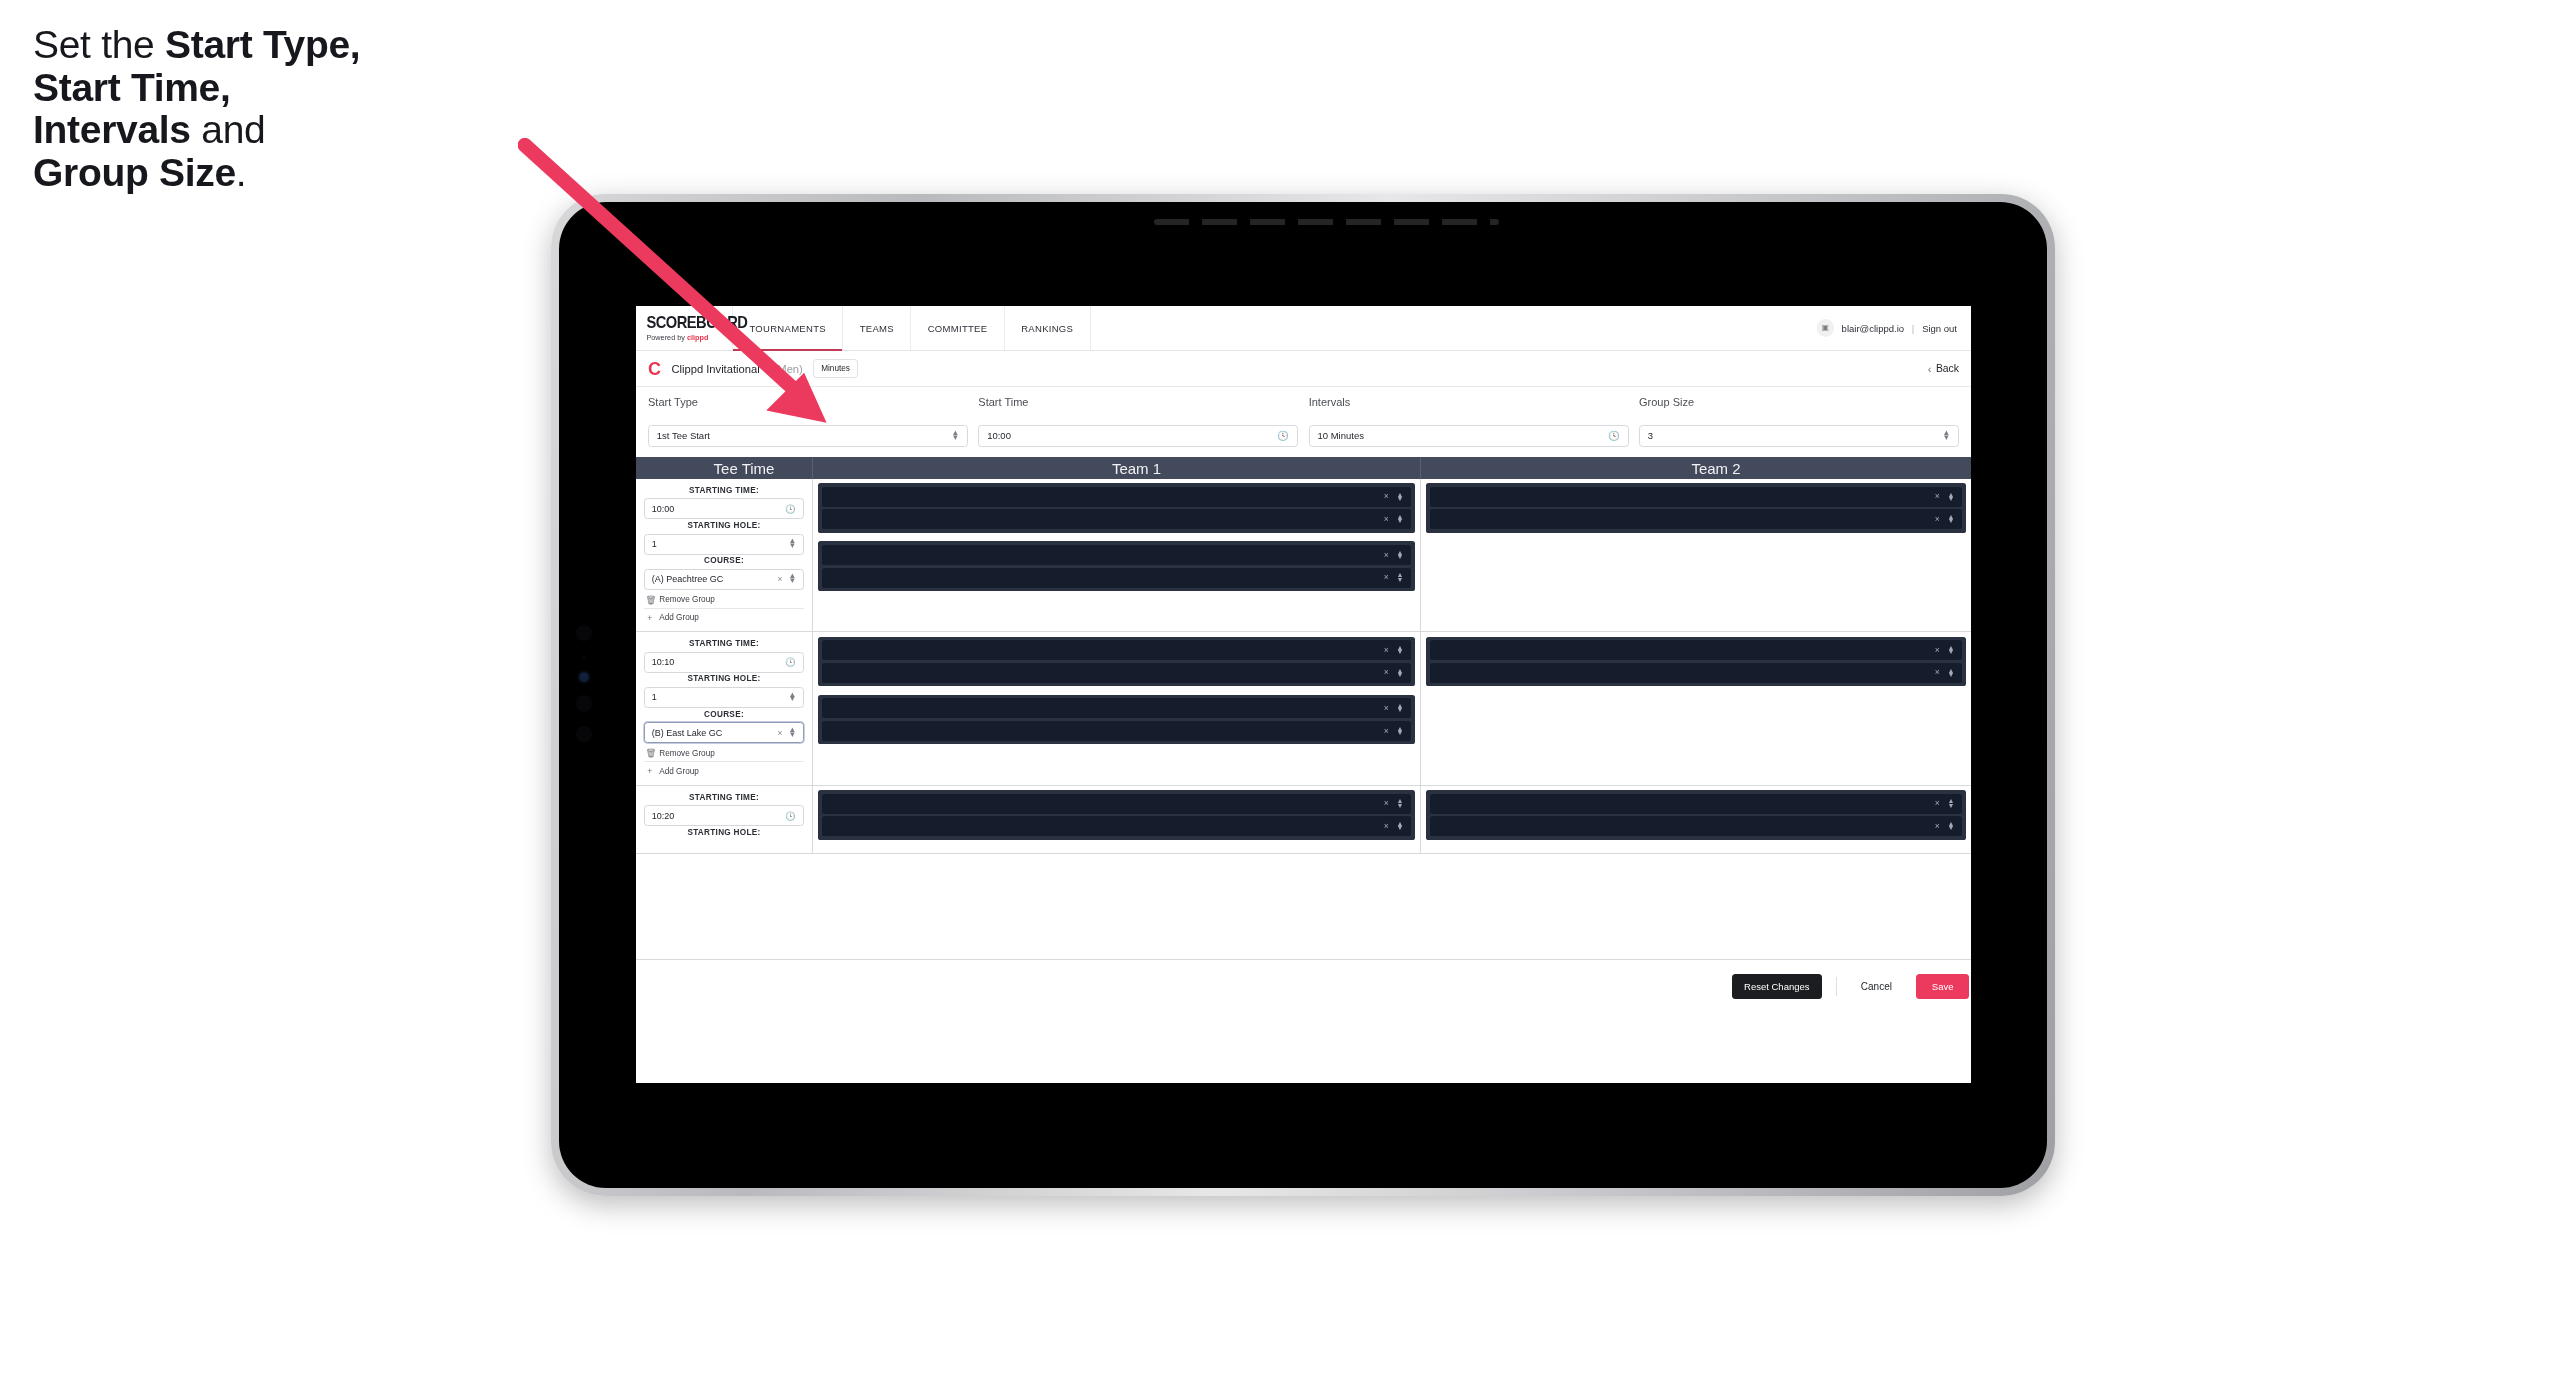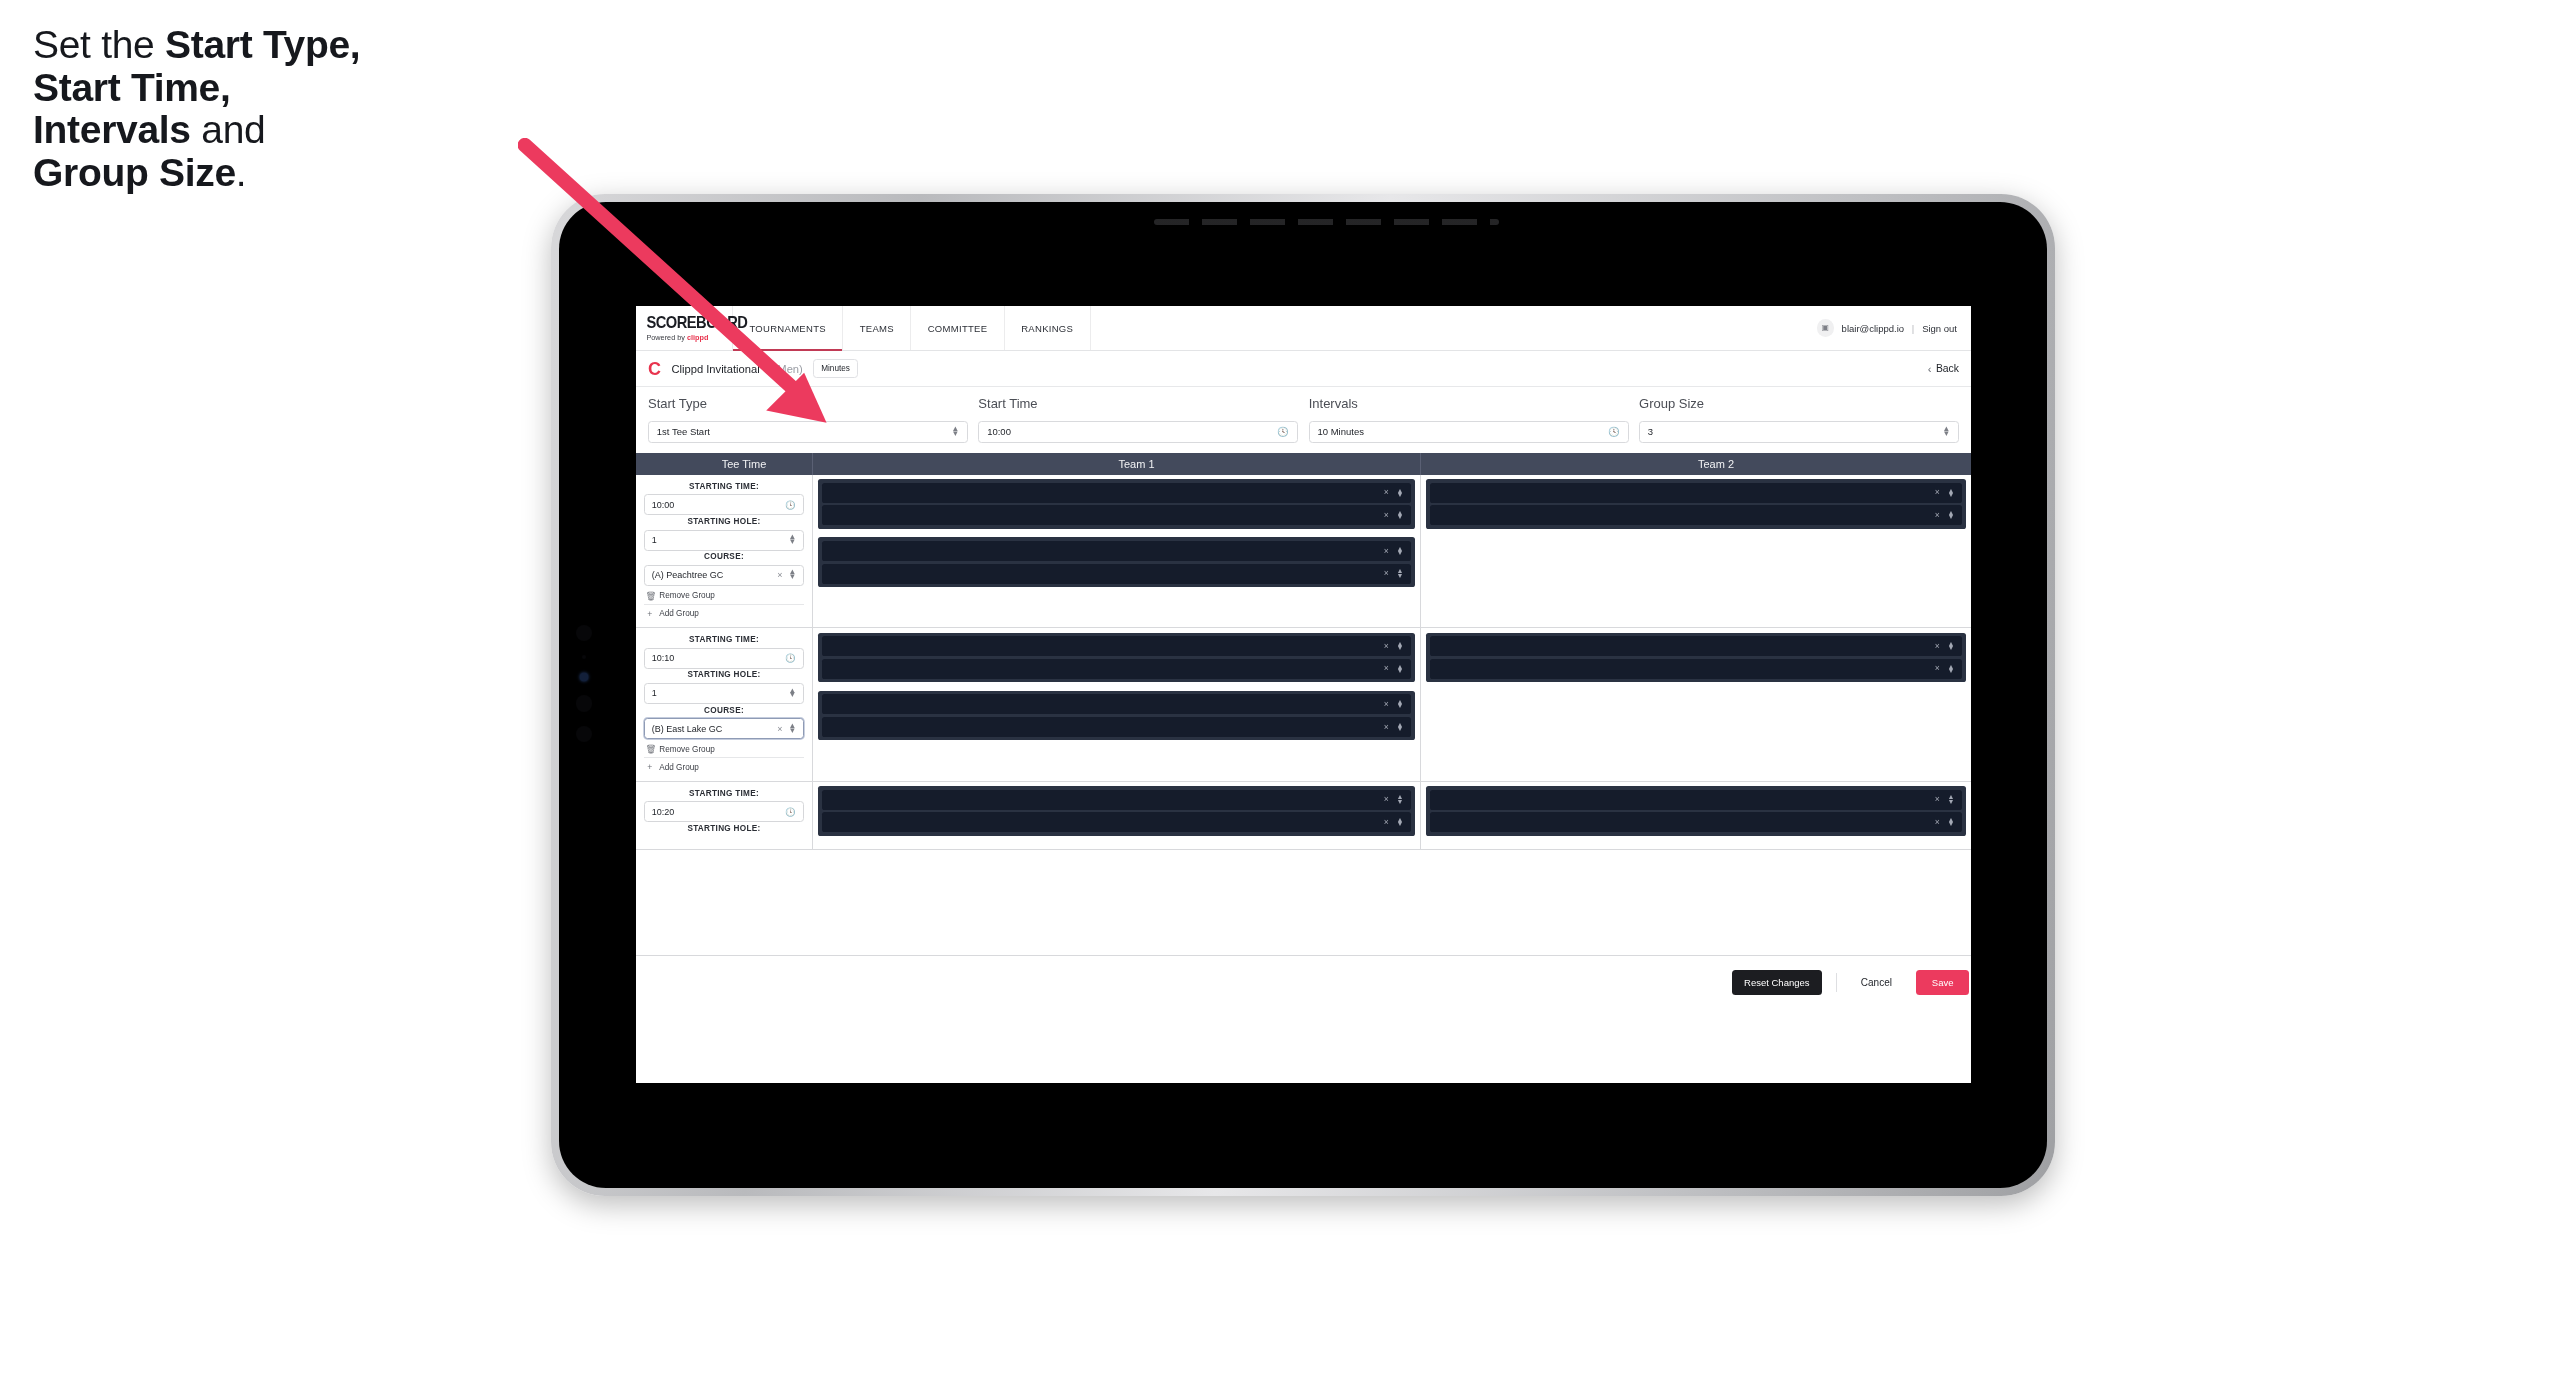--- a/index.html
+++ b/index.html
@@ -85,32 +85,32 @@
   .crumb-title { font-size: 11.2px; color:#1d2026; }
   .crumb-sub { font-size: 11.2px; color:#9a9da4; margin-left:3.5px;}
   .badge-host { font-size: 8.2px; color:#23262c; border:0.9px solid #e0e1e4; border-radius:3.5px; padding: 4.3px 7px; background:#fff; }
   .crumb-spacer { flex:1; }
   .back-link { font-size: 10.4px; color:#23262c; cursor:pointer; display:flex; align-items:center; gap:4.3px; }
   .back-link .chev { font-size: 11.2px; color:#6a6d74; }
 
   
   .formrow { display:flex; gap: 10.4px; padding: 8.6px 12px 10.4px; background:#fff; }
   .field { flex:1; }
-  .field label { display:block; font-size: 13px; color:#4b4e55; margin-bottom: 10px; }
+  .field label { display:block; font-size: 11px; color:#4b4e55; margin-bottom: 17px; }
   .ctl {
     height: 22.4px; border: 0.9px solid #d9dadd; border-radius: 3.5px; background:#fff;
     display:flex; align-items:center; padding: 0 7.8px; font-size: 9.5px; color:#1d2026;
   }
   .ctl .val { flex: 1; }
   .ctl .icn { color:#8b8e95; font-size: 9.5px; line-height:1; }
   .stepper { display:flex; flex-direction:column; line-height:.62; font-size:7.8px; color:#7c7f86; }
 
   
   .tbl-head { display:flex; background:#434a5c; height: 21.6px; }
-  .th { color:#f1f2f4; font-size: 11px; display:flex; align-items:center; justify-content:center;padding-left:40px; }
+  .th { color:#f1f2f4; font-size: 15px; display:flex; align-items:center; justify-content:center;padding-left:40px; }
   .th.tee { width: 177px; border-right:0.9px solid #5a6074; }
   .th.t1 { width: 608px; border-right:0.9px solid #5a6074; }
   .th.t2 { flex:1; }
 
   .tbl-body { height: 481px; overflow:hidden; border-bottom:0.9px solid #d8d9dc; }
   .tt-block { display:flex; border-bottom:0.9px solid #d8d9dc; }
   .tee-col { width: 177px; border-right:0.9px solid #d8d9dc; padding: 5.2px 7.8px 6px; }
   .tee-lbl { font-size: 8.2px; font-weight:700; color:#2b2e35; text-align:center; letter-spacing:0.3px; margin: 1.7px 0 3.5px; }
   .tee-ctl { height:21px; border:0.9px solid #d6d7da; border-radius:3.5px; display:flex; align-items:center; padding:0 7px; font-size:9px; color:#1d2026; background:#fff;}
   .tee-ctl.focus { border-color:#8f9bb5; box-shadow:0 0 0 0.9px #c4ccdd; }

